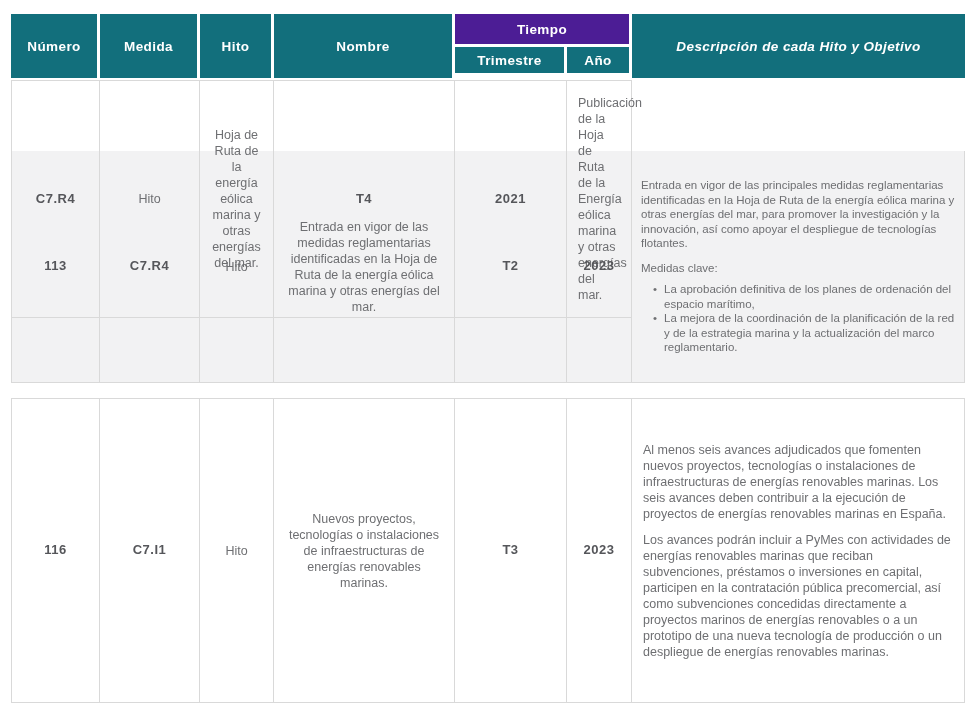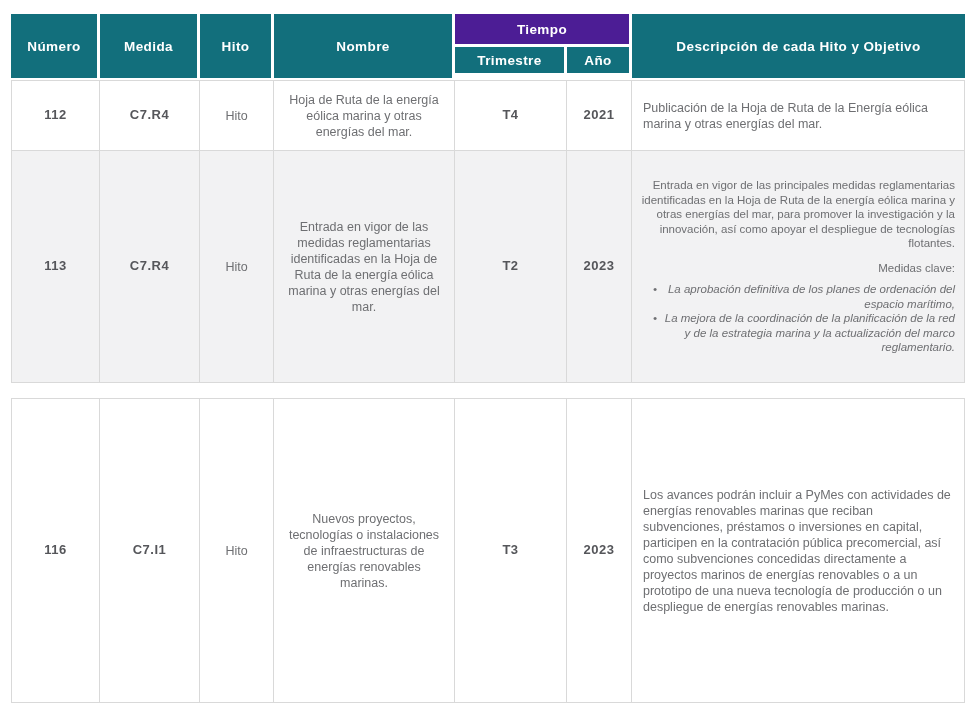--- a/index.html
+++ b/index.html
@@ -33,21 +33,21 @@
     color: #ffffff;
     font-weight: bold;
     font-size: 13.5px;
     letter-spacing: 0.4px;
     display: flex;
     align-items: center;
     justify-content: center;
     text-align: center;
     border-right: 3px solid #ffffff;
   }
-  .hcell.last { border-right: none; }
+  .hcell.last { border-right: none; font-style: italic; }
   .tgroup { display: flex; flex-direction: column; }
   .tg-top {
     box-sizing: border-box;
     height: 33px;
     background: #4c1d95;
     color: #ffffff;
     font-weight: bold;
     font-size: 13.5px;
     letter-spacing: 0.4px;
     display: flex;
@@ -101,26 +101,25 @@
   .cell.desc {
     flex-direction: column;
     justify-content: center;
     align-items: stretch;
     text-align: left;
     padding: 14px 11px;
   }
   .desc p { margin: 5px 0; }
   .desc p:first-child { margin-top: 0; }
   .desc p:last-child { margin-bottom: 0; }
-  .row-113 .cell.desc { font-size: 11.5px; padding: 7px 9px; line-height: 1.26; text-align: right; }
+  .row-113 .cell.desc { font-size: 11.5px; padding: 7px 9px; line-height: 1.26; }
   .desc ul {
     list-style: none;
     margin: 2px 0 0 12px;
     padding: 0;
-    font-style: italic;
   }
   .desc li {
     position: relative;
     padding-left: 11px;
   }
   .desc li::before {
     content: "\2022";
     position: absolute;
     left: 0;
   }
@@ -142,21 +141,20 @@
           <div class="hcell">Trimestre</div>
           <div class="hcell">Año</div>
         </div>
       </div>
       <div class="hcell last">Descripción de cada Hito y Objetivo</div>
     </div>
 
     <div class="seg1">
 
       <div class="row row-112">
-        <div class="cell strong">112</div>
         <div class="cell strong">C7.R4</div>
         <div class="cell">Hito</div>
         <div class="cell nombre">Hoja de Ruta de la energía eólica marina y otras energías del mar.</div>
         <div class="cell strong">T4</div>
         <div class="cell strong">2021</div>
         <div class="cell desc">
           <p>Publicación de la Hoja de Ruta de la Energía eólica marina y otras energías del mar.</p>
         </div>
       </div>
 
@@ -182,20 +180,21 @@
     <div class="seg2">
 
       <div class="row row-116">
         <div class="cell strong">116</div>
         <div class="cell strong">C7.I1</div>
         <div class="cell">Hito</div>
         <div class="cell nombre">Nuevos proyectos, tecnologías o instalaciones de infraestructuras de energías renovables marinas.</div>
         <div class="cell strong">T3</div>
         <div class="cell strong">2023</div>
         <div class="cell desc">
+          <p>Al menos seis avances adjudicados que fomenten nuevos proyectos, tecnologías o instalaciones de infraestructuras de energías renovables marinas. Los seis avances deben contribuir a la ejecución de proyectos de energías renovables marinas en España.</p>
           <p>Los avances podrán incluir a PyMes con actividades de energías renovables marinas que reciban subvenciones, préstamos o inversiones en capital, participen en la contratación pública precomercial, así como subvenciones concedidas directamente a proyectos marinos de energías renovables o a un prototipo de una nueva tecnología de producción o un despliegue de energías renovables marinas.</p>
         </div>
       </div>
 
     </div>
 
   </div>
 </div>
 
 </body></html>

